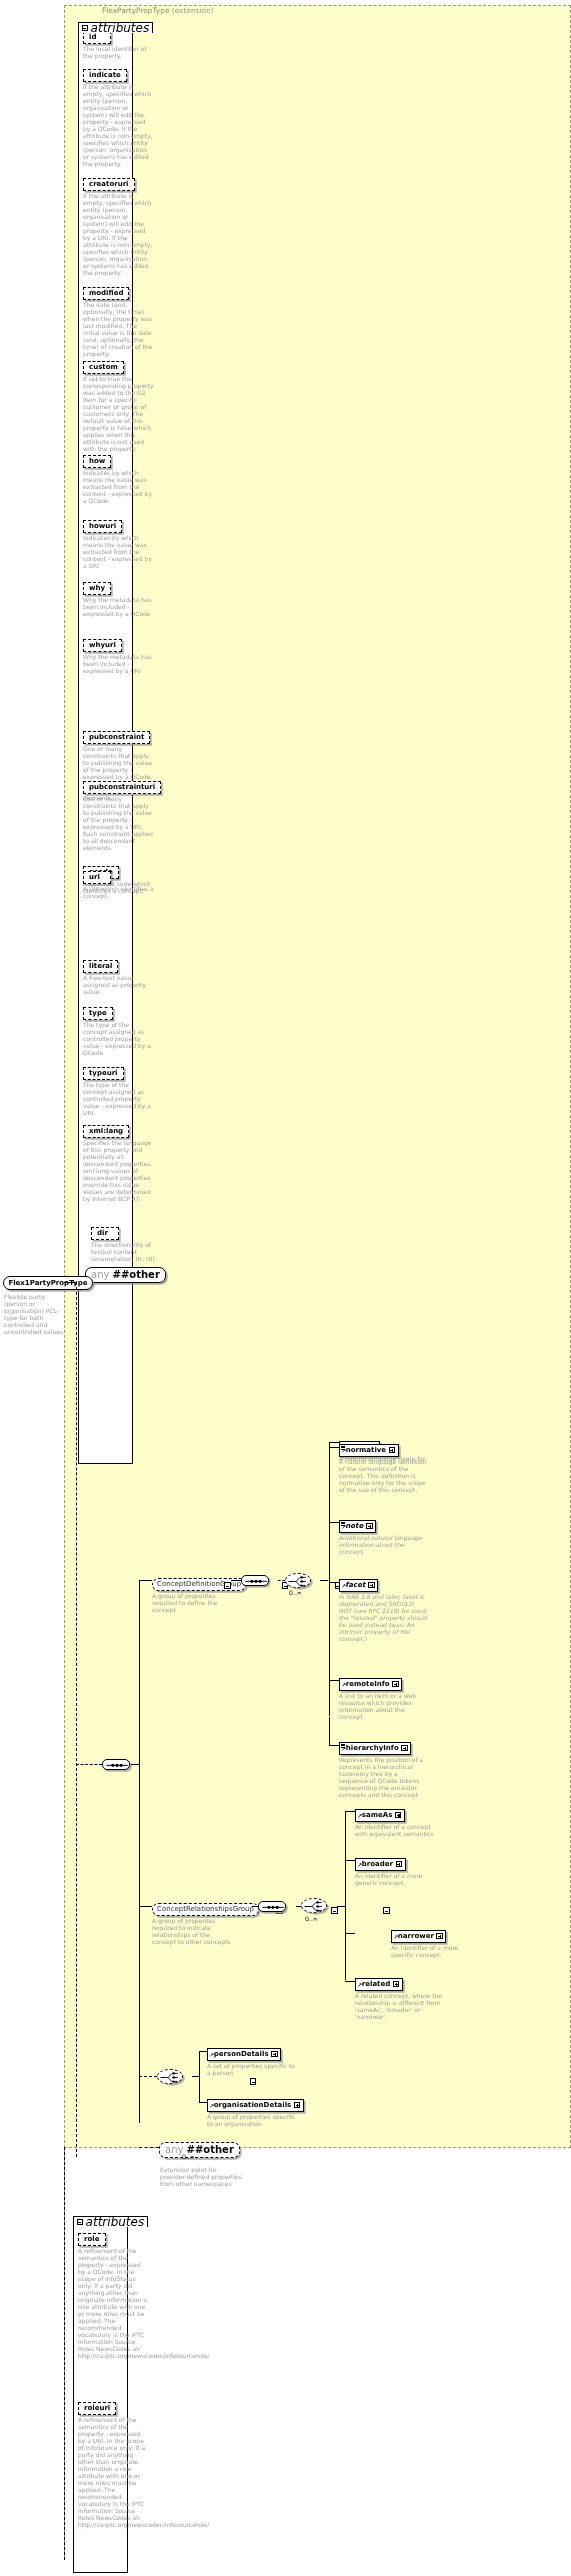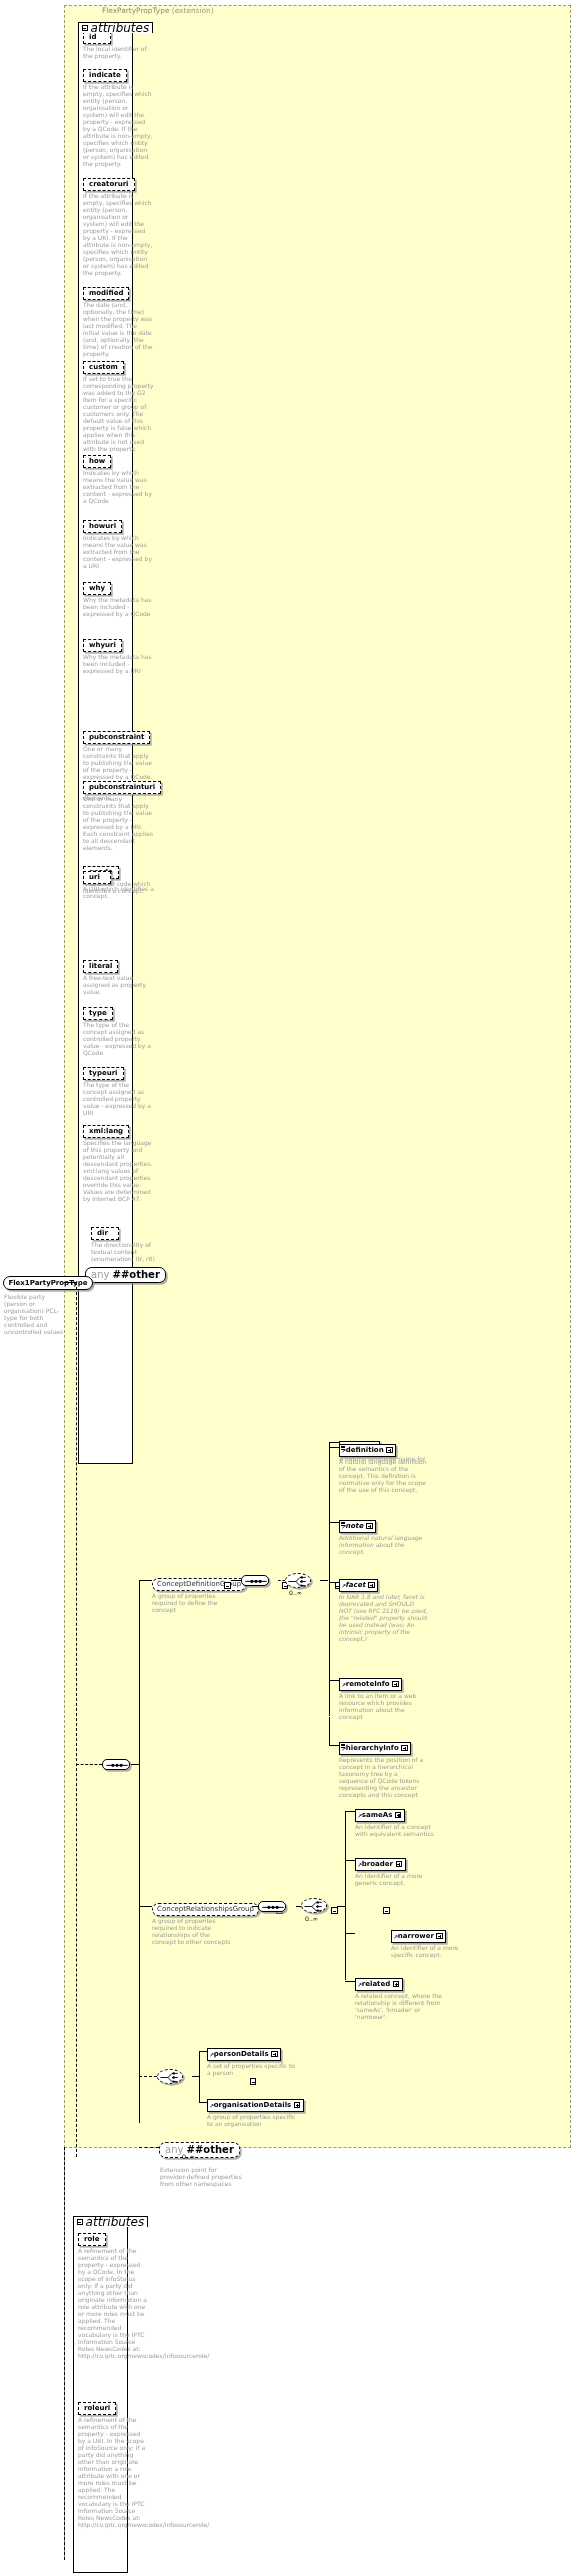--- a/index.html
+++ b/index.html
@@ -432,21 +432,21 @@
   <div class="ln h" style="left:329px; top:1447px; width:10px;"></div>
   <div class="elem" style="left:339px; top:1440px;">
     <span class="elem-box">
       <span class="doclines">
           <i></i>
           <i></i>
           <i></i>
         </span>
       <span class="arrow">↗</span>
       <span class="inner">
-        <span>definition</span>
+        <span>normative</span>
         <span class="plusbox"></span>
       </span>
     </span>
     <div class="elem-doc">A natural language definition of the semantics of the concept. This definition is normative only for the scope of the use of this concept.</div>
   </div>
 
   <div class="ln h" style="left:329px; top:1522px; width:10px;"></div>
   <div class="elem" style="left:339px; top:1516px;font-style:italic;">
     <span class="elem-box">
       <span class="doclines">

